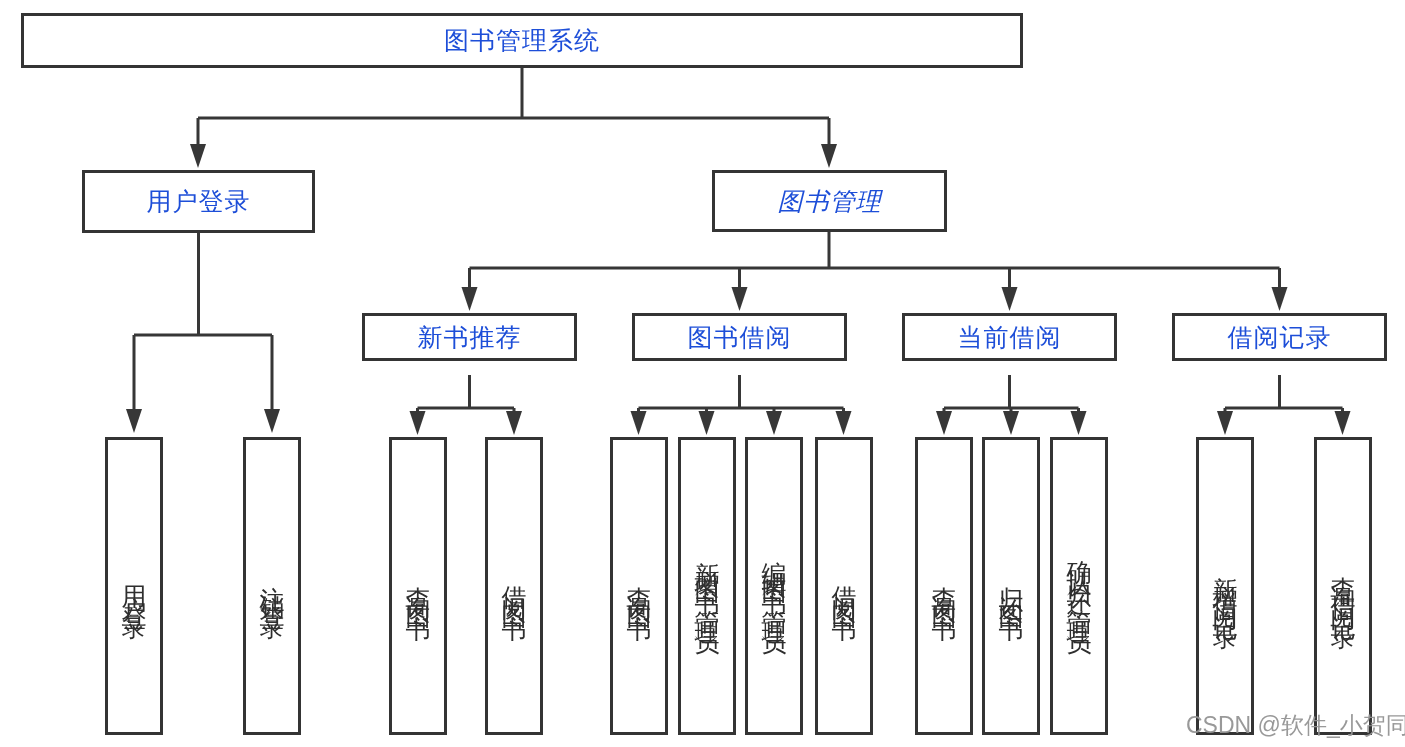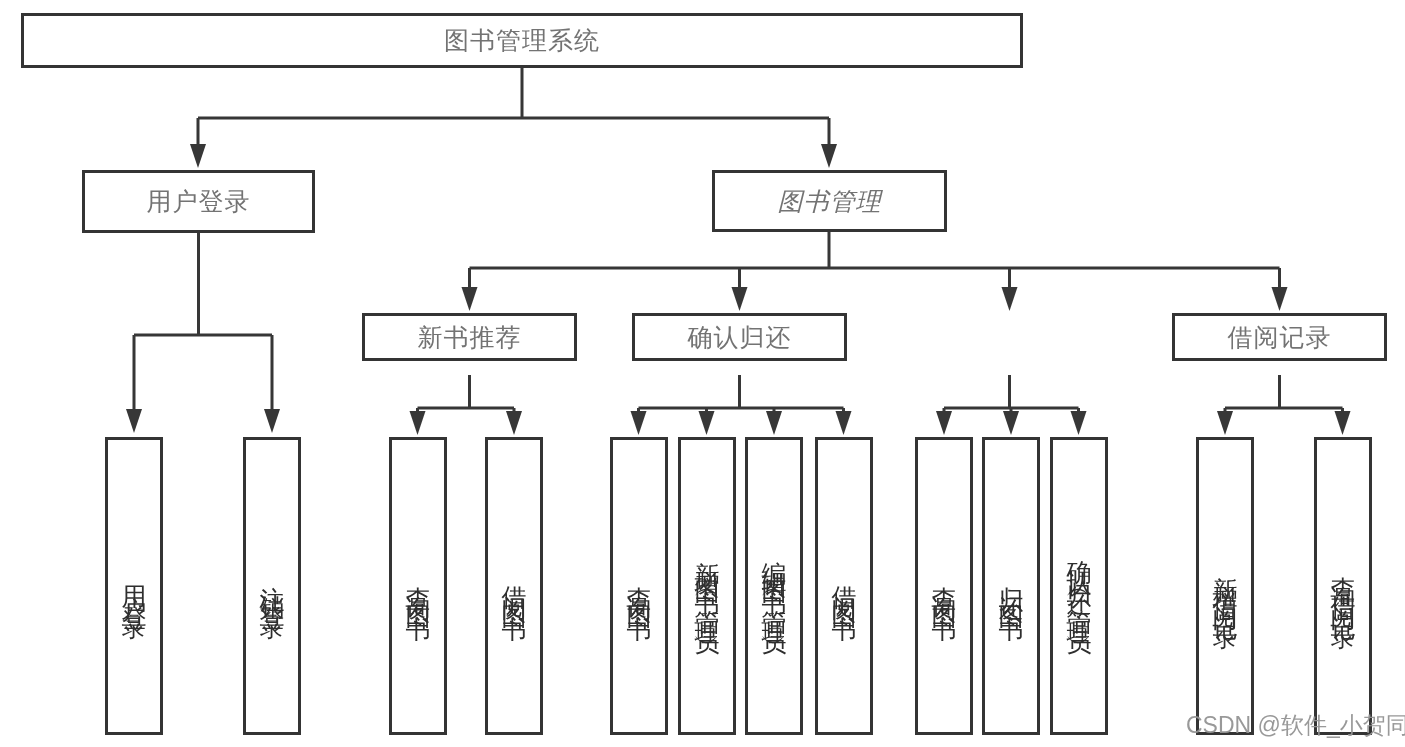--- a/index.html
+++ b/index.html
@@ -38,21 +38,21 @@
     background: #ffffff;
     display: flex;
     align-items: center;
     justify-content: center;
     z-index: 2;
   }
   .hlabel {
     font-size: 25px;
     letter-spacing: 1px;
     white-space: nowrap;
-    color: #737373;
+    color: #1d4ed8;
   }
   .vlabel {
     writing-mode: vertical-rl;
     text-orientation: mixed;
     font-size: 25px;
     line-height: 1;
     letter-spacing: 10px;
     color: #2e2e2e;
   }
   .root-box   { left: 21px;  top: 13px;  width: 1002px; height: 55px; }
@@ -143,21 +143,24 @@
     <span class="hlabel">用户登录</span>
   </div>
   <div class="box l2-b">
     <span class="hlabel">图书管理</span>
   </div>
 
   <div class="box l3 l3-1">
     <span class="hlabel">新书推荐</span>
   </div>
   <div class="box l3 l3-2">
-    <span class="hlabel">确认归还</span>
+    <span class="hlabel">图书借阅</span>
+  </div>
+  <div class="box l3 l3-3">
+    <span class="hlabel">当前借阅</span>
   </div>
   <div class="box l3 l3-4">
     <span class="hlabel">借阅记录</span>
   </div>
 
   <div class="box leaf leaf-a1">
     <span class="vlabel">用户登录</span>
   </div>
   <div class="box leaf leaf-a2">
     <span class="vlabel">注销登录</span>

